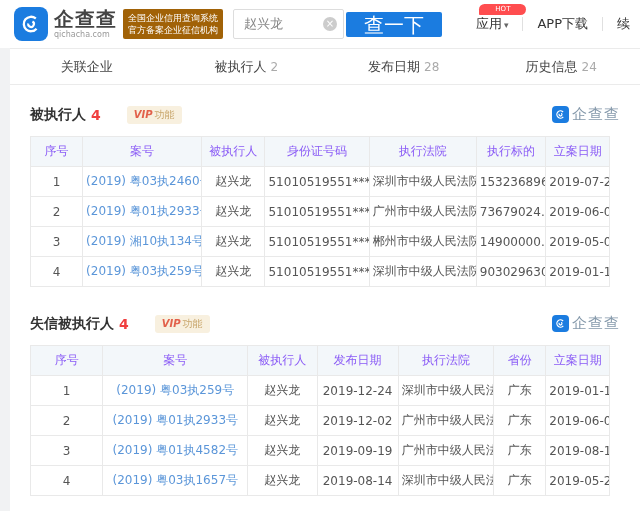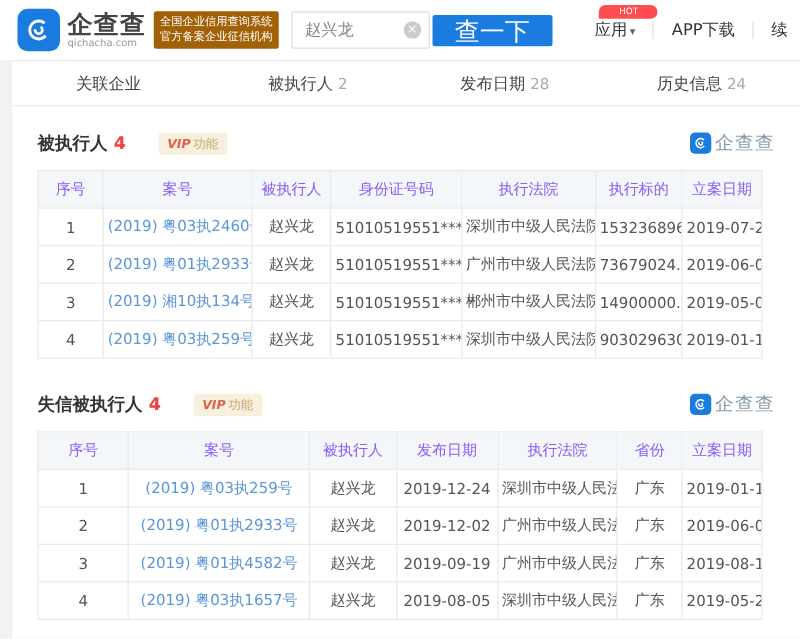--- a/index.html
+++ b/index.html
@@ -266,21 +266,21 @@
                 <td>赵兴龙</td>
                 <td>2019-09-19</td>
                 <td>广州市中级人民法院</td>
                 <td>广东</td>
                 <td>2019-08-16</td>
               </tr>
               <tr>
                 <td>4</td>
                 <td><a class="case-link">(2019) 粤03执1657号</a></td>
                 <td>赵兴龙</td>
-                <td>2019-08-05</td>
+                <td>2019-08-14</td>
                 <td>深圳市中级人民法院</td>
                 <td>广东</td>
                 <td>2019-05-24</td>
               </tr>
             </tbody>
         </table>
       </div>
 
     </div>
   </div>

